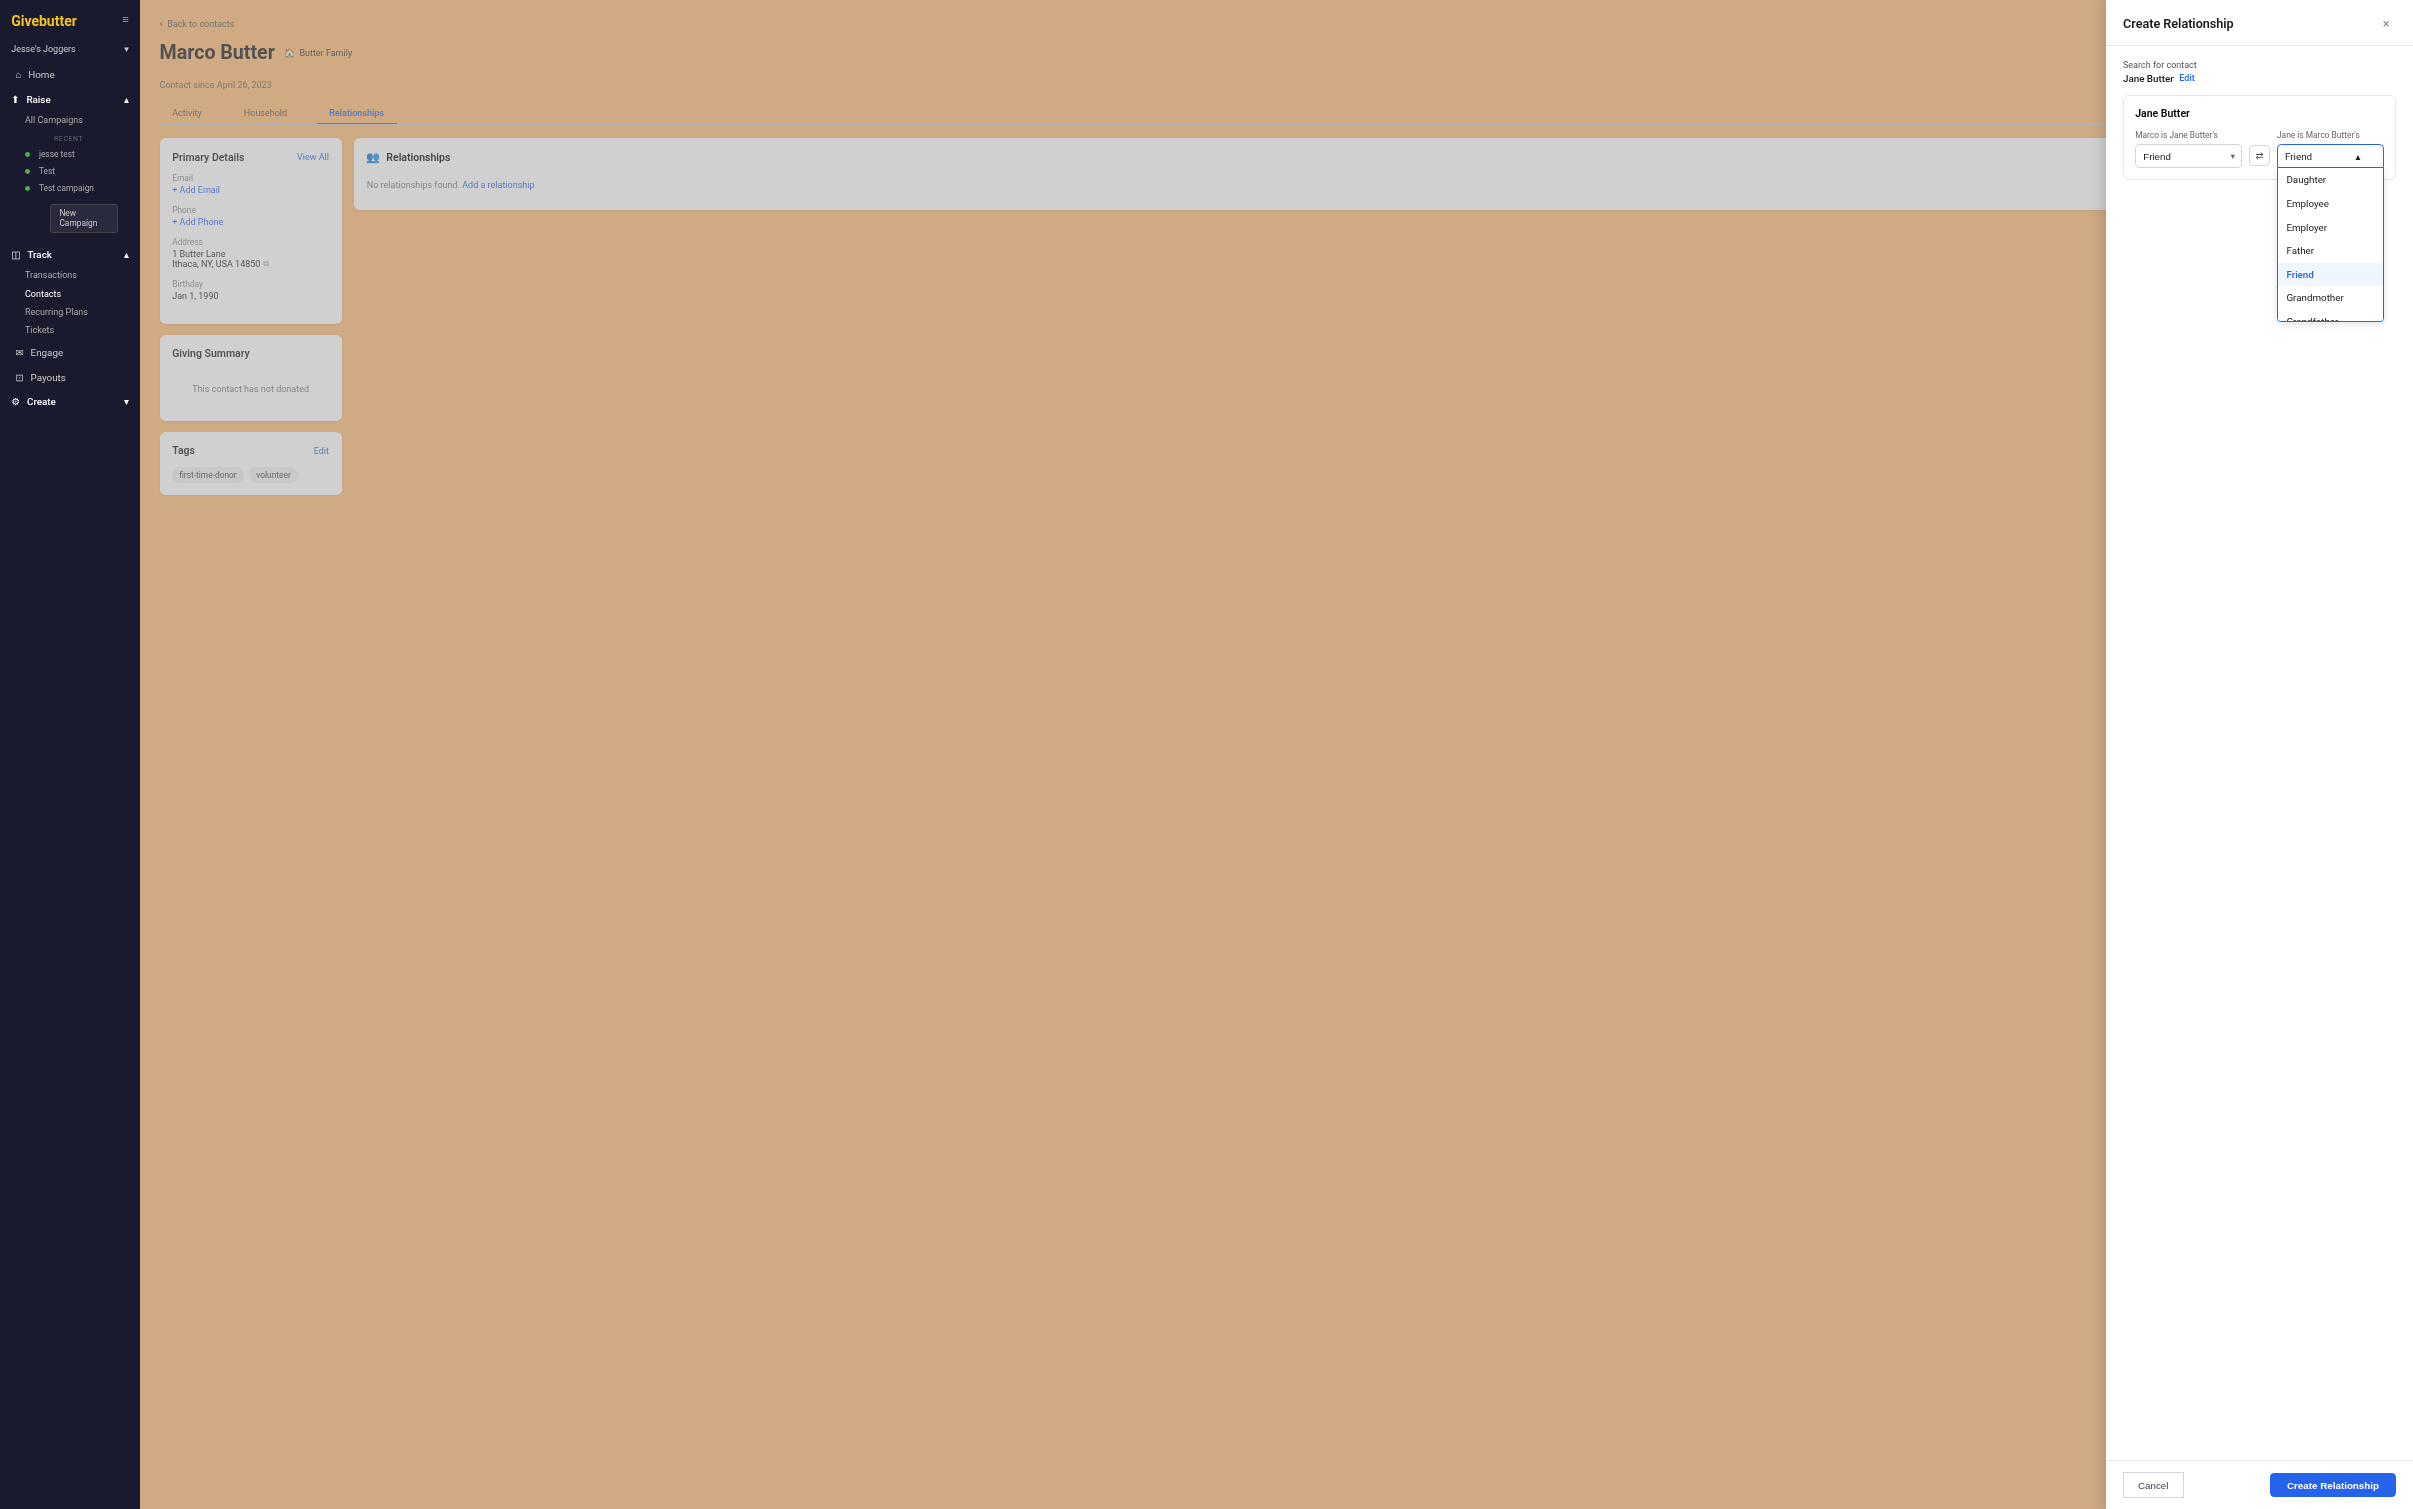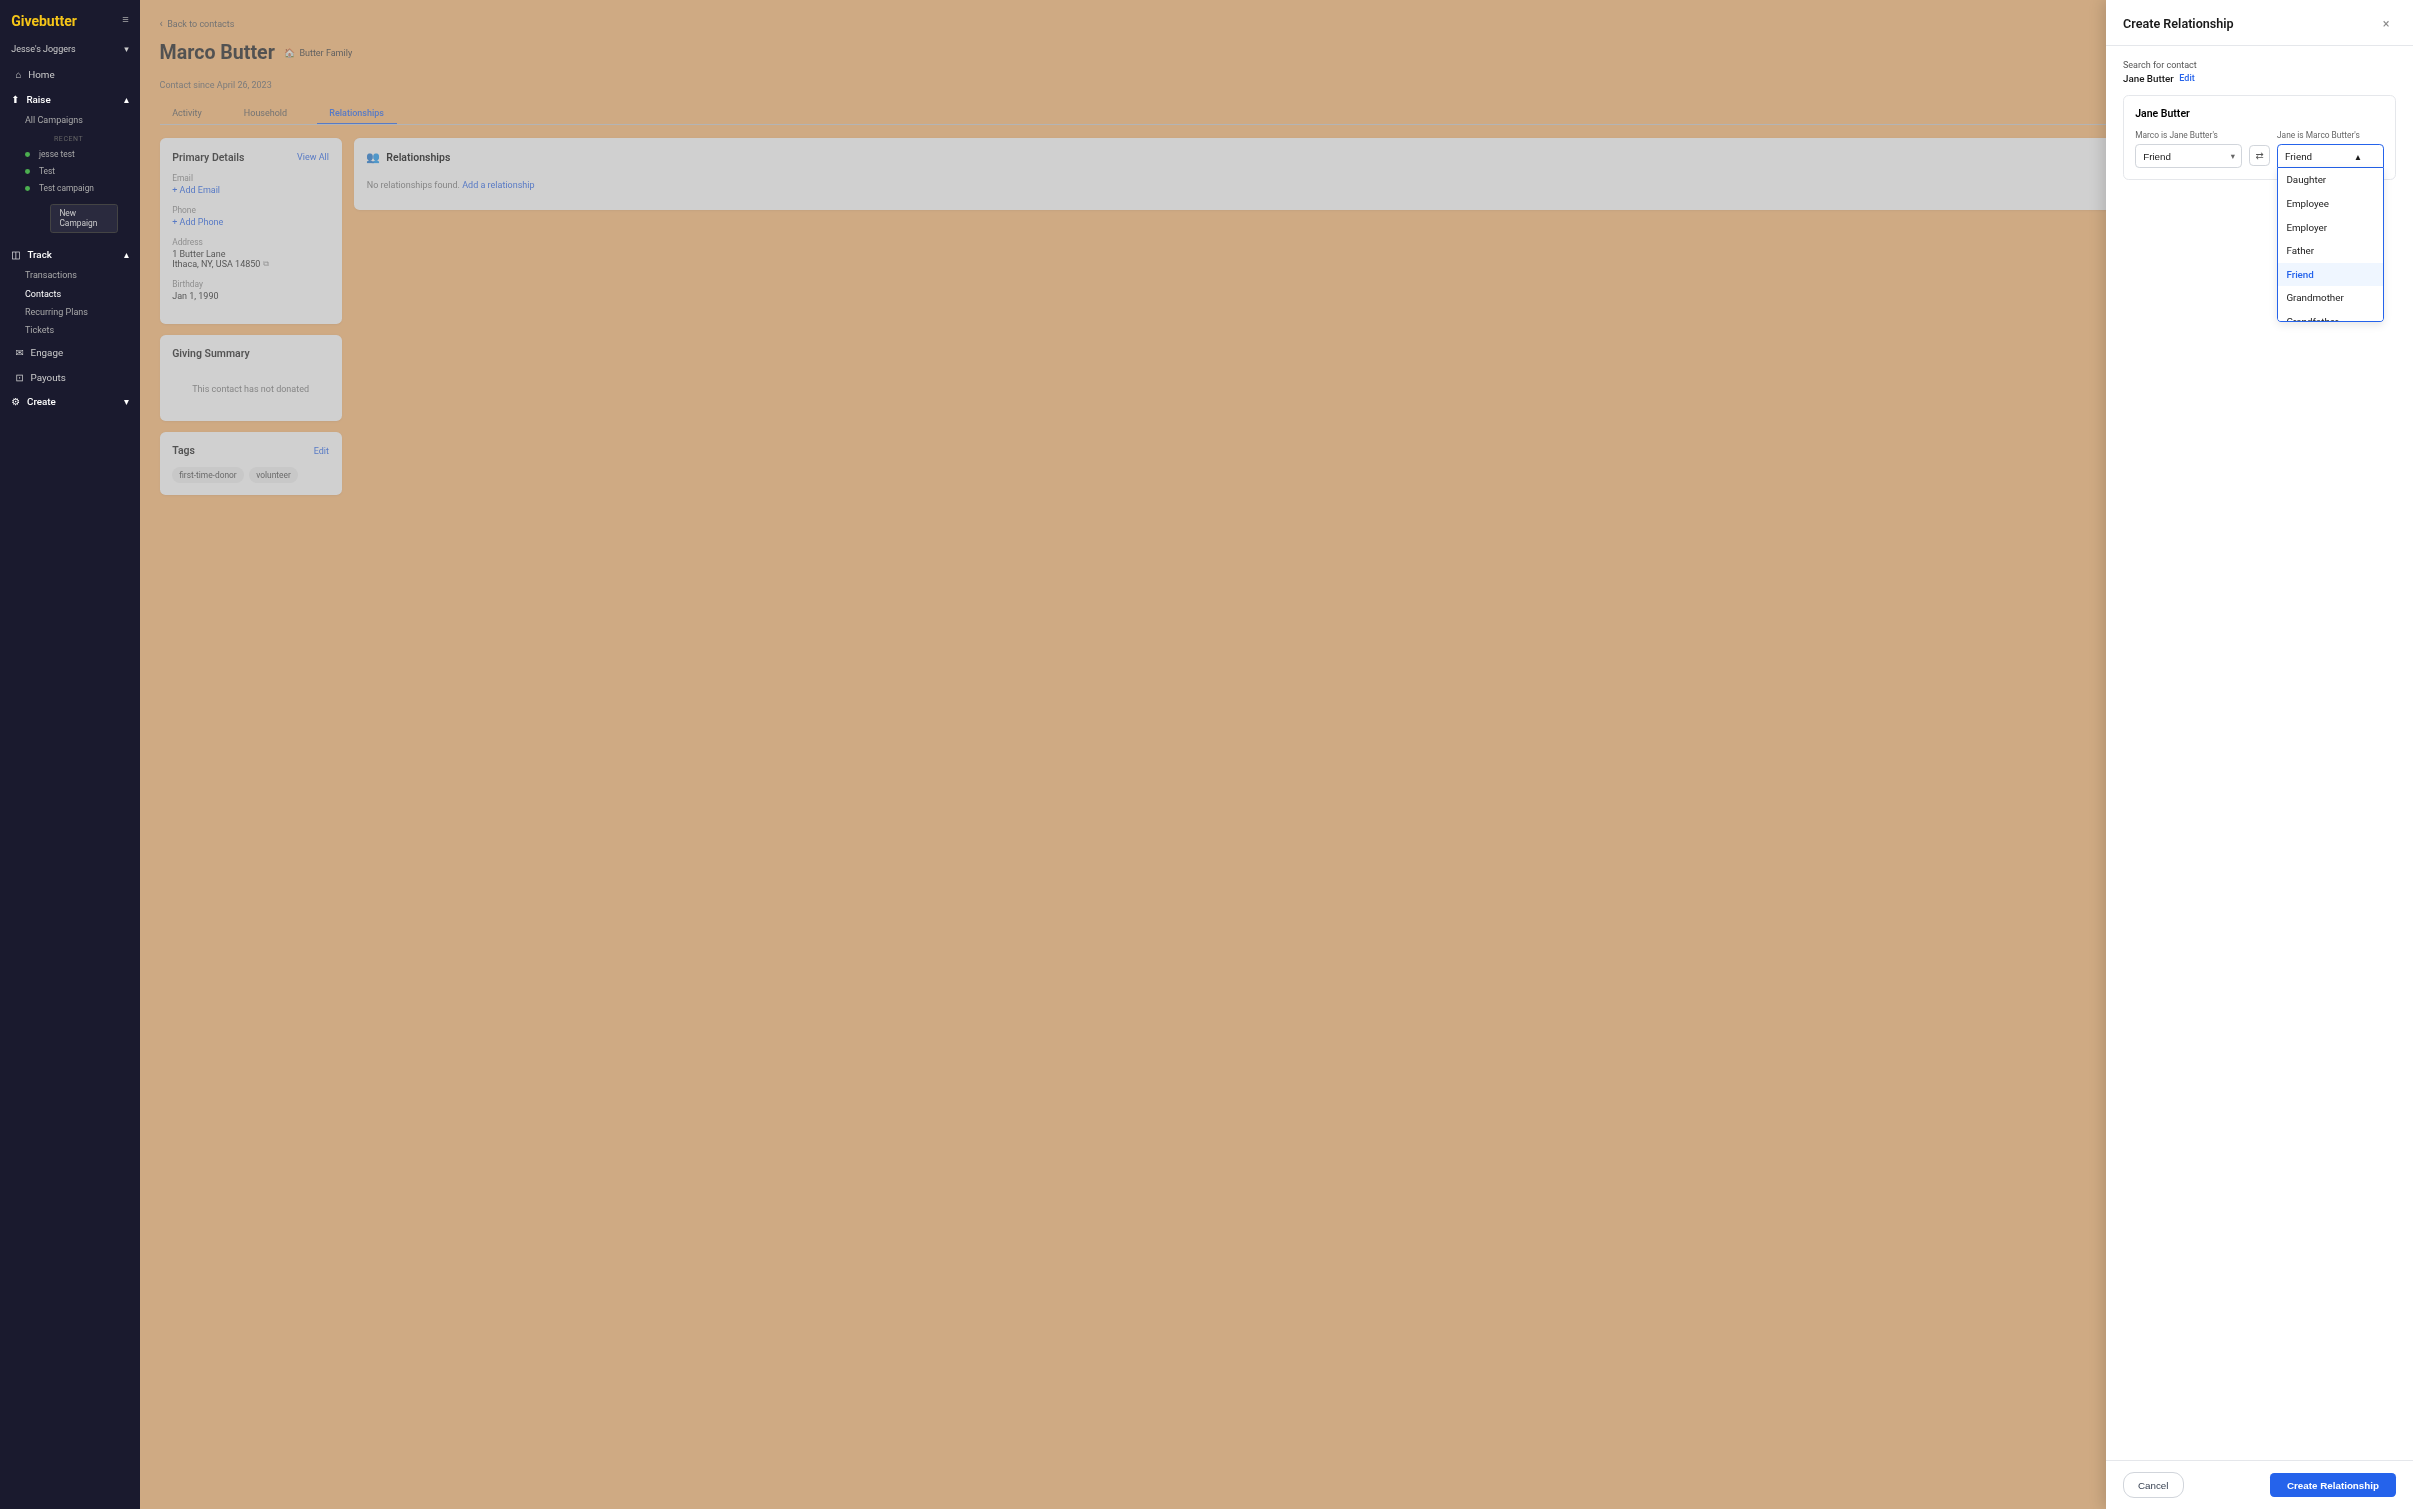--- a/index.html
+++ b/index.html
@@ -348,21 +348,21 @@
     .modal-footer {
       padding: 11.2px 17px;
       border-top: 0.7px solid #e5e7eb;
       display: flex;
       justify-content: space-between;
       align-items: center;
     }
     .cancel-btn {
       padding: 6.3px 14px;
       border: 0.7px solid #d1d5db;
-      border-radius: 11px;
+      border-radius: 0;
       background: #fff;
       font-size: 9.8px;
       color: #374151;
       cursor: pointer;
       font-weight: 500;
     }
     .create-btn {
       padding: 6.3px 17px;
       border: none;
       border-radius: 4.2px;

